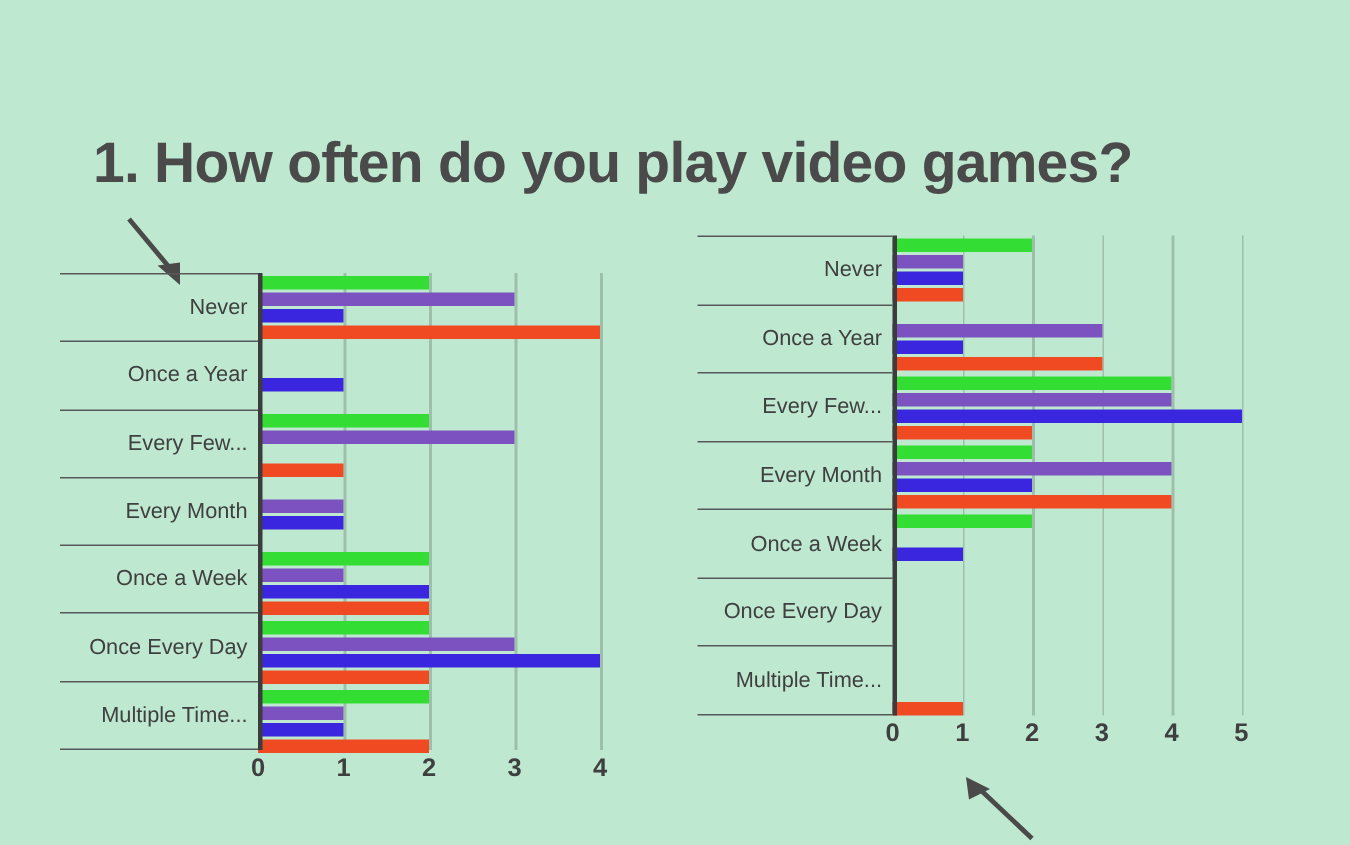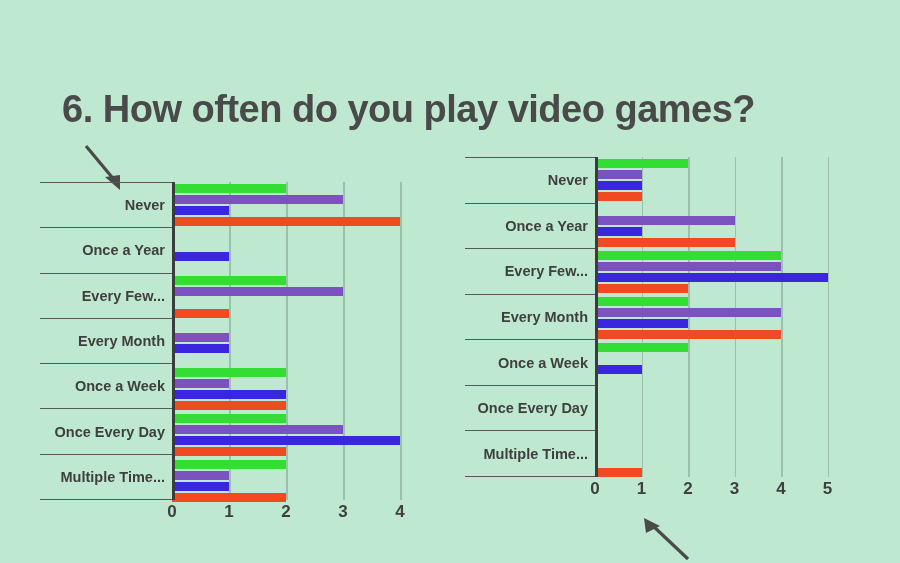--- a/index.html
+++ b/index.html
@@ -67,21 +67,21 @@
     flex: 1 1 0;
     position: relative;
     display: flex;
     align-items: center;
     justify-content: flex-end;
     border-top: 1.5px solid #585858;
   }
   .cat-row:last-child { border-bottom: 1.5px solid #585858; }
   .cat-label {
     font-size: 14.5px;
-    font-weight: bold;
+    font-weight: normal;
     color: #3f3f3f;
     padding-right: 7px;
     white-space: nowrap;
   }
 
   
   .axis-line {
     position: absolute;
     top: 0;
     bottom: 32px;
@@ -139,21 +139,21 @@
     font-weight: bold;
     color: #3f3f3f;
     transform: translateX(-50%);
   }
 </style>
 </head>
 <body>
 
 <div id="page-root">
 
-  <div class="title">6. How often do you play video games?</div>
+  <div class="title">1. How often do you play video games?</div>
 
   <svg class="arrow-svg" id="arrow-left-annotation" width="56" height="56" viewBox="0 0 56 56">
     <line x1="6" y1="4" x2="36" y2="40" stroke="#4a4a4a" stroke-width="3.2"></line>
     <polygon points="40,48 25,35 40,33" fill="#4a4a4a"></polygon>
   </svg>
 
   <svg class="arrow-svg" id="arrow-right-annotation" width="66" height="48" viewBox="0 0 66 48">
     <line x1="58" y1="44" x2="22" y2="10" stroke="#4a4a4a" stroke-width="3.2"></line>
     <polygon points="14,3 30,11 16,18" fill="#4a4a4a"></polygon>
   </svg>

